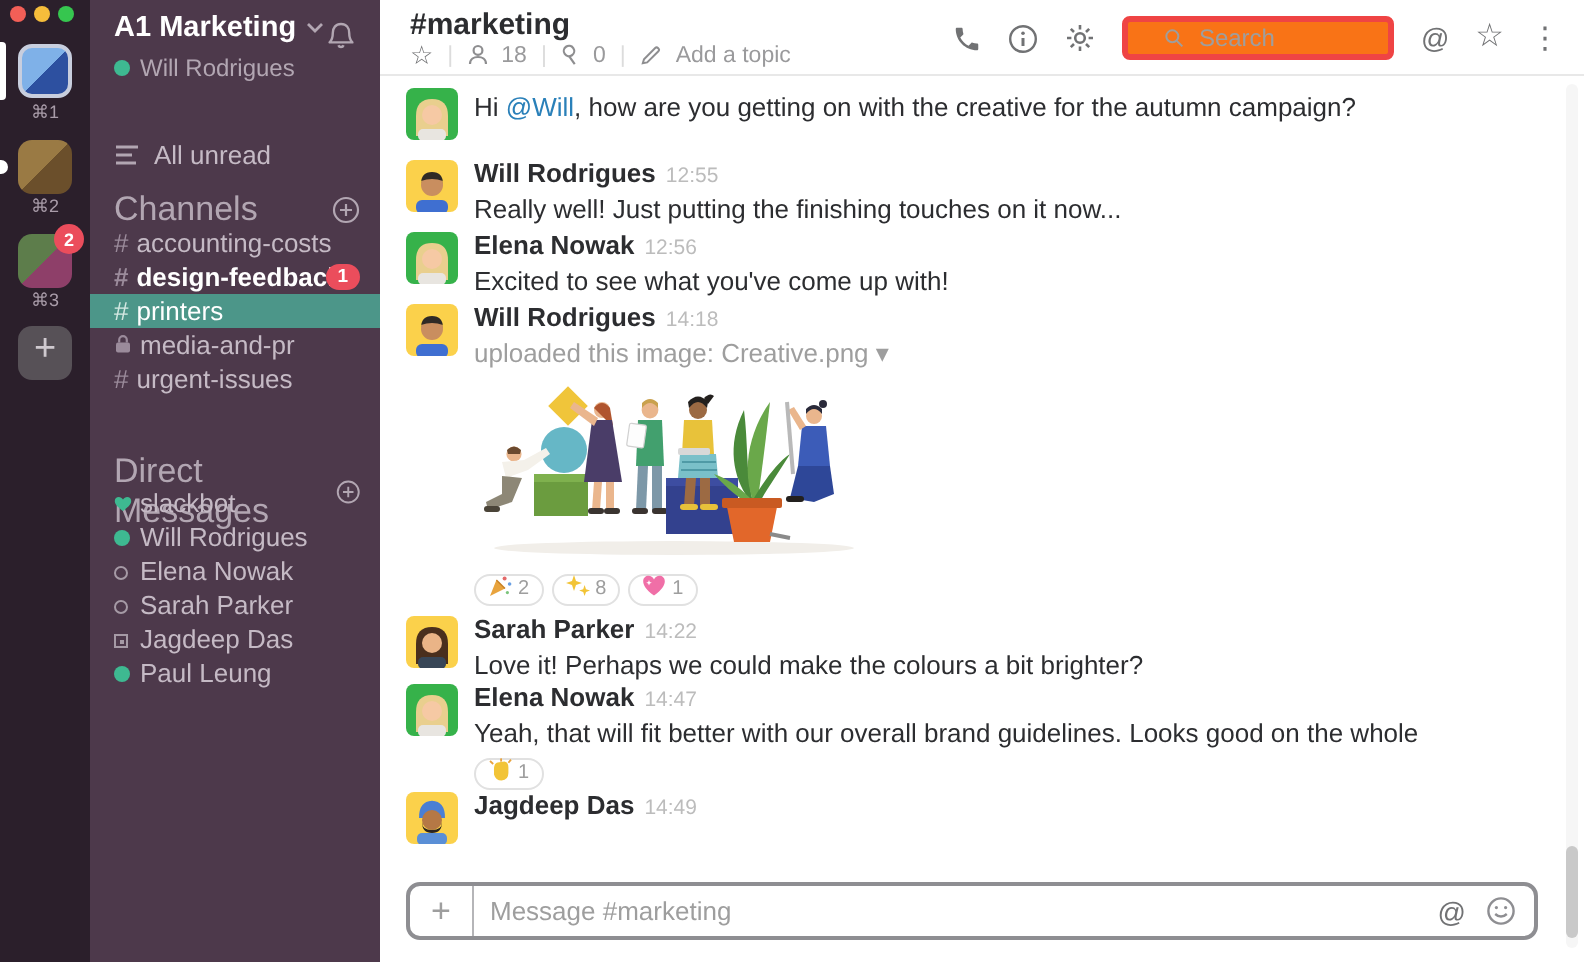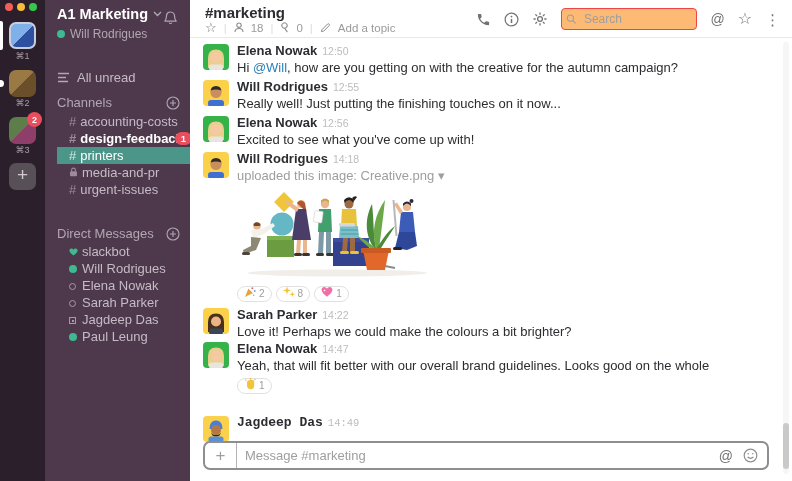--- a/index.html
+++ b/index.html
@@ -30,40 +30,40 @@
   
   .sidebar{position:absolute;left:45px;top:0;width:145px;height:481px;background:var(--sidebar-bg)}
   .team{position:absolute;left:12px;top:6px;font-size:14.5px;font-weight:bold;color:#fff;display:flex;align-items:center;gap:5px}
   .bell{position:absolute;right:12px;top:10px}
   .presence-row{position:absolute;left:12px;top:27px;font-size:12px;color:var(--side-dim);display:flex;align-items:center;gap:5px}
   .dot{width:8px;height:8px;border-radius:50%;flex:none}
   .dot.on{background:var(--online)}
   .dot.off{background:transparent;border:1.5px solid #a59aa5}
   .side-nav{position:absolute;left:12px;top:68px;font-size:13px;color:var(--side-text)}
   .side-nav .row{height:19px;display:flex;align-items:center;gap:7px}
-  .sec-hdr{position:absolute;left:12px;right:10px;font-size:13px;color:var(--side-dim);display:flex;justify-content:space-between;align-items:center}
-  .list{position:absolute;left:12px;width:145px;font-size:13px;color:var(--side-text)}
+  .sec-hdr{position:absolute;left:12px;right:10px;font-size:17px;color:var(--side-dim);display:flex;justify-content:space-between;align-items:center}
+  .list{position:absolute;left:0;width:145px;font-size:13px;color:var(--side-text)}
   .list .item{height:17px;line-height:17px;padding-left:12px;position:relative;white-space:nowrap}
   .item .pfx{color:#9b8b9b;margin-right:4px}
   .item.selected{background:var(--selected);color:#fff}
   .item.selected .pfx{color:#d4e8e2}
   .item.unread{color:#fff;font-weight:bold}
   .sbadge{position:absolute;right:10px;top:2px;height:13px;line-height:13px;border-radius:8px;background:var(--badge-red);
           color:#fff;font-size:9.5px;font-weight:bold;padding:0 6px}
   .dmicon{display:inline-block;width:8px;margin-right:5px}
   .sq{display:inline-block;width:7px;height:7px;border:1px solid #a59aa5;position:relative}
   .sq:after{content:"";position:absolute;left:1.5px;top:1.5px;width:2px;height:2px;background:#a59aa5}
   
   .main{position:absolute;left:190px;top:0;width:602px;height:481px;background:#fff}
   .mhdr{position:absolute;top:0;left:0;right:0;height:38px;border-bottom:1px solid #e8e8e8;background:#fff}
   .mtitle{position:absolute;left:15px;top:4px;font-size:15px;font-weight:bold;color:var(--text-dark)}
   .topicrow{position:absolute;left:15px;top:21px;display:flex;align-items:center;gap:7px;font-size:11.5px;color:#9a9a9c}
   .tdiv{color:#dcdcdc}
   .hicons{position:absolute;right:12px;top:8px;height:22px;display:flex;align-items:center;gap:13px;color:var(--muted)}
-  .search{width:136px;height:22px;border:1px solid #ef4444;border-radius:4px;display:flex;align-items:center;padding:0 4px;gap:5px;background:#fdba74}
+  .search{width:136px;height:22px;border:3px solid #ef4444;border-radius:4px;display:flex;align-items:center;padding:0 18px;gap:5px;background:#f97316}
   .search input{border:none;outline:none;width:100%;font-size:12px;font-family:"Liberation Sans",sans-serif;color:#454545;background:transparent}
   .search input::placeholder{color:#9e9e9e}
   .txticon{font-size:14px;line-height:1;color:var(--muted)}
   
   .msg{position:absolute;left:13px;display:flex;align-items:flex-start}
   .avatar{width:26px;height:26px;border-radius:4px;margin-right:8px;flex:none;overflow:hidden}
   .mc{font-size:13px;color:var(--text-dark);line-height:14px}
   .mname{font-weight:bold}
   .mtime{font-size:10.5px;color:var(--timestamp);margin-left:5px;font-weight:normal}
   .mtext{margin-top:3px}
@@ -220,21 +220,20 @@
     </div>
     <div id="msg-area">
         <div class="msg" style="top: 44px;">
           <div class="avatar"><svg width="26" height="26" viewBox="0 0 26 26">
               <rect width="26" height="26" fill="#36b24a"></rect>
               <path d="M5,24 L5,14 Q5,5.5 13,5.5 Q21,5.5 21,14 L21,24 Z" fill="#e9cf8e"></path>
            <circle cx="13" cy="13.5" r="5" fill="#f6c9a4"></circle>
            <rect x="6" y="20.5" width="14" height="6" rx="2.5" fill="#e8e5e0"></rect>
             </svg></div>
           <div class="mc">
-            <div><span class="mname">Elena Nowak</span><span class="mtime">12:50</span></div>
             <div class="mtext"><span>Hi </span><span class="mention">@Will</span><span>, how are you getting on with the creative for the autumn campaign?</span></div>
           </div>
         </div>
         <div class="msg" style="top: 80px;">
           <div class="avatar"><svg width="26" height="26" viewBox="0 0 26 26">
               <rect width="26" height="26" fill="#fbd14b"></rect>
               <circle cx="13" cy="12.5" r="5.5" fill="#c98e5f"></circle>
            <path d="M7.5,12 Q7.5,6 13,6 Q18.5,6 18.5,12 L18.5,10.5 Q13,8.5 7.5,10.5 Z" fill="#2f2a26"></path>
            <rect x="5" y="20" width="16" height="7" rx="3" fill="#3f6fd1"></rect>
             </svg></div>
@@ -379,21 +378,21 @@
               <span class="pill">
                 <span><svg width="12" height="12" viewBox="0 0 12 12">
                     <path d="M3,6.5 Q2.8,2.5 4.8,2.2 L8.2,1.8 Q10.2,2 10.2,4.8 L10.2,7.5 Q10.2,11 6.8,11.2 Q3.8,11.2 3,8.2 Z" fill="#f2c437"></path>
                     <path d="M1,1.5 L2.6,3 M11.5,0.8 L10.2,2.4 M6.5,0.2 L6.6,1.8" stroke="#e8a33d" stroke-width="0.9"></path>
                   </svg></span>
                 <span>1</span>
               </span>
             </div>
           </div>
         </div>
-        <div class="msg" style="top: 416px; font-family: Liberation Mono, monospace;">
+        <div class="msg" style="top: 396px;">
           <div class="avatar"><svg width="26" height="26" viewBox="0 0 26 26">
               <rect width="26" height="26" fill="#fbd14b"></rect>
               <path d="M6.5,13 Q6.5,4.5 13,4.5 Q19.5,4.5 19.5,13 Z" fill="#4a7fd4"></path>
            <circle cx="13" cy="6" r="1.6" fill="#4a7fd4"></circle>
            <circle cx="13" cy="14" r="5" fill="#b57845"></circle>
            <path d="M8,15 Q8,20.5 13,20.5 Q18,20.5 18,15 Q18,19 13,19 Q8,19 8,15 Z" fill="#2b241e"></path>
            <rect x="5.5" y="20.5" width="15" height="6" rx="2.5" fill="#5a8fd6"></rect>
             </svg></div>
           <div class="mc">
             <div><span class="mname">Jagdeep Das</span><span class="mtime">14:49</span></div>

